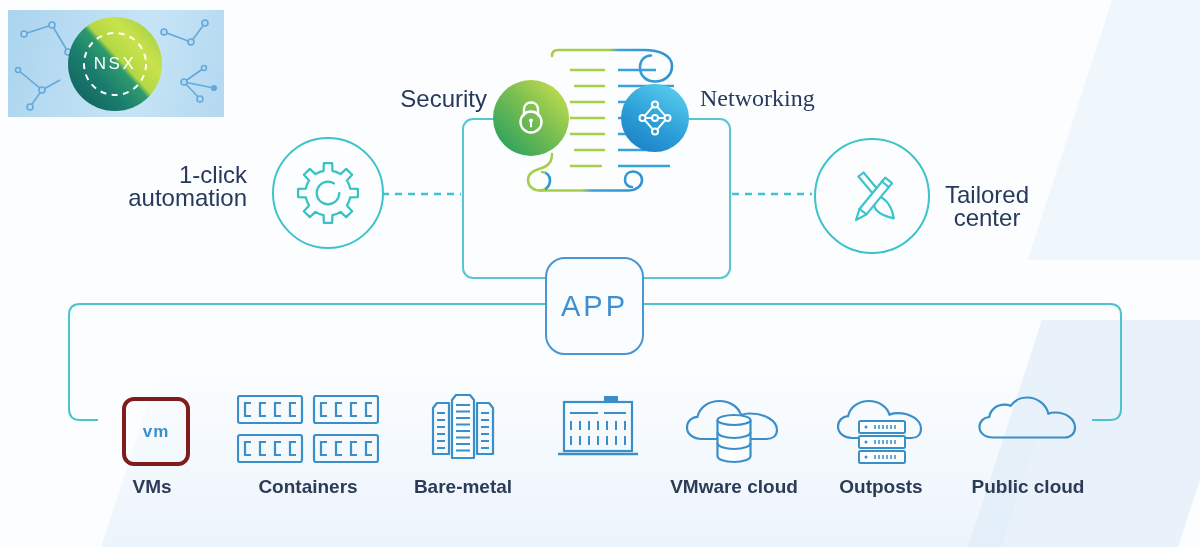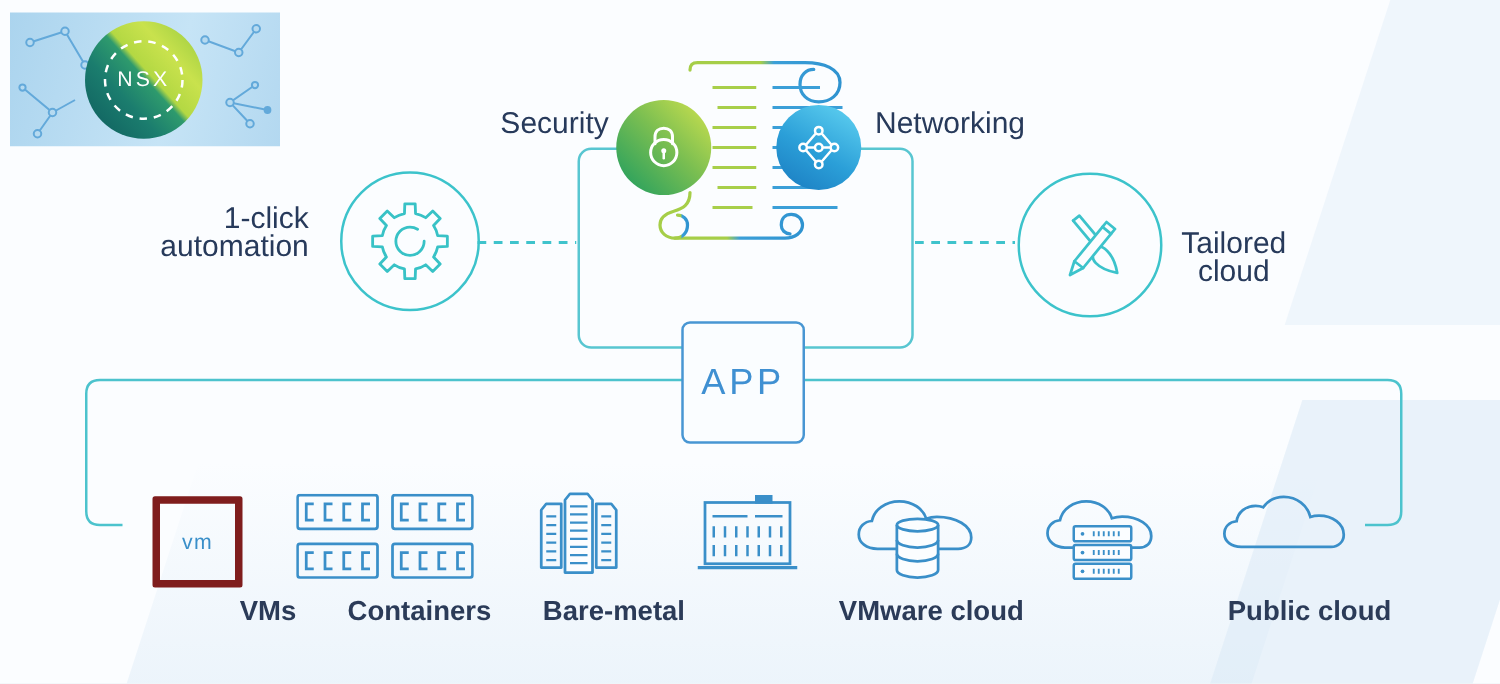--- a/index.html
+++ b/index.html
@@ -18,39 +18,39 @@
   
   .nsx-logo{left:8px;top:10px;width:216px;height:107px;background:linear-gradient(105deg,#abd4ee,#c6e4f6 60%,#b3d8f0);overflow:hidden;}
   .nsx-circle{position:absolute;left:60px;top:7px;width:94px;height:94px;border-radius:50%;
     background:linear-gradient(48deg,#0d5a5c 0%,#1b7d6e 34%,#2e9a6d 51%,#b3d843 55%,#c9e24d 72%,#93c83e 100%);
     display:flex;align-items:center;justify-content:center;}
   .nsx-ring{position:absolute;inset:0;}
   .nsx-text{position:relative;color:#fff;font-size:17px;letter-spacing:2.5px;font-weight:500;}
   
   .lbl{position:absolute;font-size:24px;font-weight:500;color:#273a5b;line-height:23px;}
   .security-lbl{left:357px;top:87px;width:130px;text-align:right;}
-  .networking-lbl{left:700px;top:87px;}
+  .networking-lbl{left:700px;top:87px;font-family:Liberation Serif, serif;}
   .automation-lbl{left:117px;top:163px;width:130px;text-align:right;}
   .design-lbl{left:945px;top:183px;text-align:center;}
   
   .badge{position:absolute;border-radius:50%;display:flex;align-items:center;justify-content:center;}
   .badge-security{left:493px;top:80px;width:76px;height:76px;background:linear-gradient(225deg,#cbe04e 4%,#7cbf51 45%,#28a05e 92%);}
   .badge-networking{left:621px;top:84px;width:68px;height:68px;background:linear-gradient(210deg,#5bcdef 8%,#2b9fd8 55%,#1b7ec2 95%);}
   
   .feat-circle{position:absolute;border-radius:50%;border:2.2px solid #3cc3cb;display:flex;align-items:center;justify-content:center;}
   .circ-automation{left:272px;top:137px;width:108px;height:108px;}
   .circ-design{left:814px;top:138px;width:112px;height:112px;}
   
-  .app-box{position:absolute;left:545px;top:257px;width:95px;height:94px;border:2px solid #4896d3;border-radius:7px;
+  .app-box{position:absolute;left:545px;top:257px;width:95px;height:94px;border:2px solid #4896d3;border-radius:20px;
     background:#fafdff;display:flex;align-items:center;justify-content:center;}
   .app-box span{font-size:29px;letter-spacing:3px;color:#3f90d2;font-weight:400;}
   
-  .plat-label{position:absolute;top:476px;width:170px;text-align:right;font-size:22px;font-weight:600;color:#2b3b58;}
-  .vm-box{position:absolute;left:122px;top:397px;width:60px;height:61px;border:6px solid #7f1d1d;border-radius:2px;
-    display:flex;align-items:center;justify-content:center;background:transparent;}
+  .plat-label{position:absolute;top:476px;width:170px;text-align:center;font-size:19px;font-weight:600;color:#2b3b58;}
+  .vm-box{position:absolute;left:122px;top:397px;width:60px;height:61px;border:4px solid #7f1d1d;border-radius:12px;
+    display:flex;align-items:center;justify-content:center;background:transparent;font-weight:bold;}
   .vm-box span{font-size:17px;color:#3a8fc9;letter-spacing:1px;}
 </style>
 </head>
 <body>
 
 <div class="canvas">
 
   <div class="band band1"></div>
   <div class="band band2"></div>
   <div class="band band3"></div>
@@ -168,21 +168,21 @@
         <path d="M36.5,34 C33.5,37.5 33,42.5 36.5,46.3 C40.5,50.6 47,53 53.8,54.3 C52.6,47.5 50,41 45.8,36.8 C42.5,33.5 39,32.2 36.5,34 Z"></path>
       </g>
       <g stroke="#3cc3cb" stroke-width="2.2" stroke-linejoin="round" stroke-linecap="round">
         <path d="M16,56 L19.5,45 L42,17.5 L45.2,13.6 L52,19.2 L48.8,23.1 L26.5,50.4 Z" fill="#fbfdff"></path>
         <path d="M19.5,45 L26.5,50.4 M42,17.5 L48.8,23.1" fill="none"></path>
       </g>
     </svg>
   </div>
   <div class="lbl design-lbl">
     <div>Tailored</div>
-    <div>cloud</div>
+    <div>center</div>
   </div>
 
   <div class="app-box">
     <span>APP</span>
   </div>
 
   <div class="vm-box">
     <span>vm</span>
   </div>
   <div class="plat-label" style="left:67px">VMs</div>
@@ -249,19 +249,20 @@
       <circle cx="32" cy="31" r="1.5"></circle>
         <circle cx="32" cy="46" r="1.5"></circle>
         <circle cx="32" cy="61" r="1.5"></circle>
     </g>
     <g stroke="#3a8fc9" stroke-width="1.5">
       <path d="M41,29 V33 M45,29 V33 M49,29 V33 M53,29 V33 M57,29 V33 M61,29 V33"></path>
       <path d="M41,44 V48 M45,44 V48 M49,44 V48 M53,44 V48 M57,44 V48 M61,44 V48"></path>
       <path d="M41,59 V63 M45,59 V63 M49,59 V63 M53,59 V63 M57,59 V63 M61,59 V63"></path>
     </g>
   </svg>
+  <div class="plat-label" style="left:796px">Outposts</div>
 
   <svg class="abs" style="left:976px;top:396px" width="104" height="44" viewBox="0 0 104 44">
     <path d="M17,41.5 C9,41.5 3.5,37 3.5,31 C3.5,25.5 7.5,21.5 13.3,21 C14.3,13.8 20.5,8.6 28.5,8.6 C30.7,8.6 32.8,9 34.6,9.8 C38.3,4.6 44.3,1.5 51,1.5 C61.5,1.5 70.2,8.4 72.3,17.6 C74.3,16.9 76.7,16.5 79.2,16.5 C90.3,16.5 99,23.2 99,31.7 C99,37.3 94.8,41.5 88.8,41.5 Z" fill="none" stroke="#3a8fc9" stroke-width="2.2"></path>
   </svg>
   <div class="plat-label" style="left:943px">Public cloud</div>
 
 </div>
 
 </body></html>

